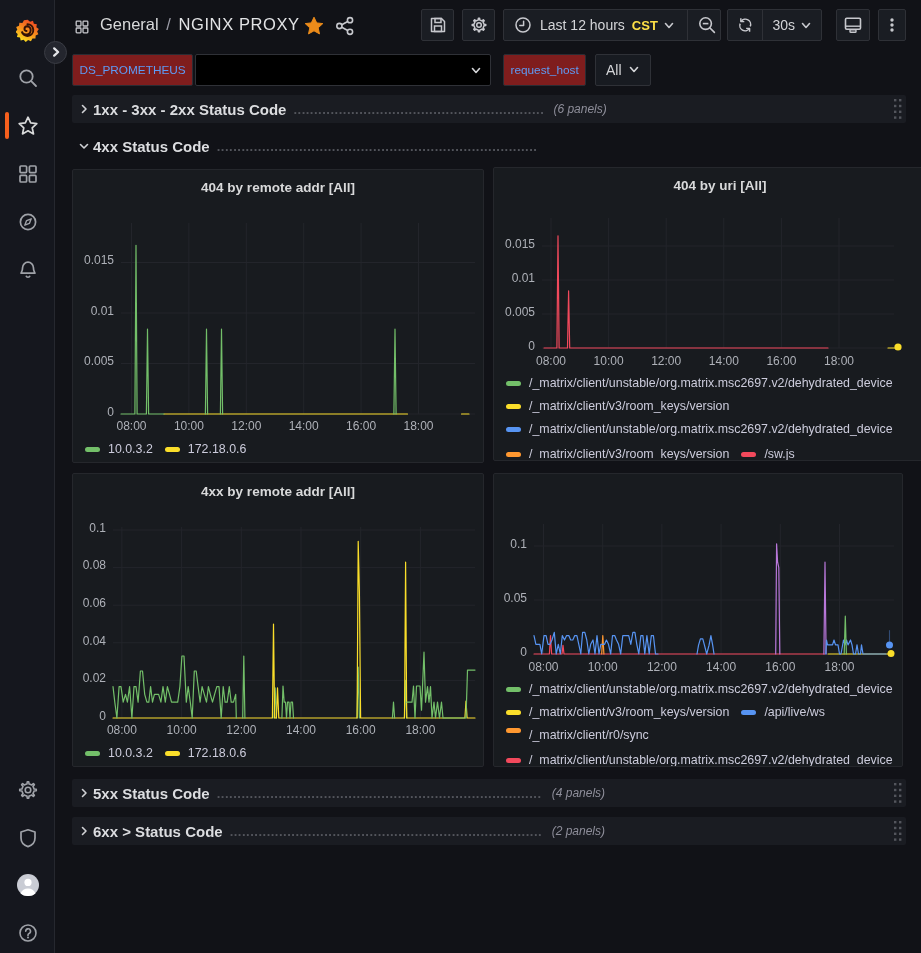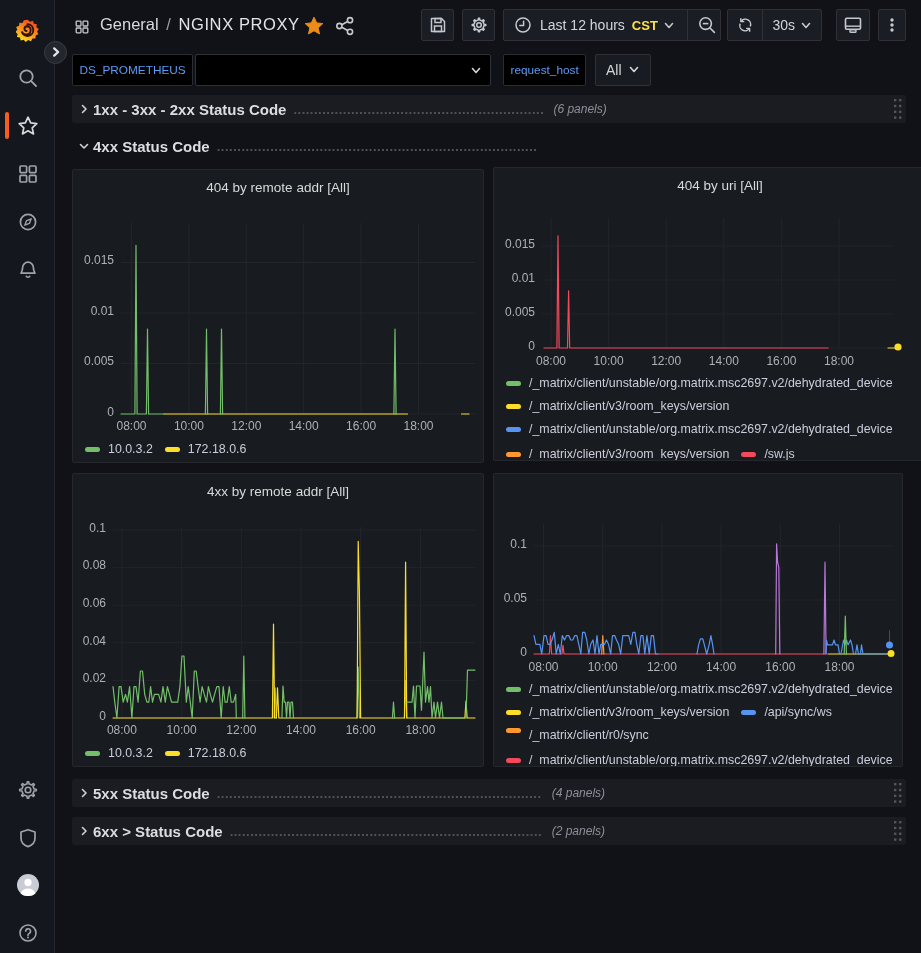--- a/index.html
+++ b/index.html
@@ -2,28 +2,28 @@
 <html><head>
 <meta charset="utf-8">
 <style>
 * { margin:0; padding:0; box-sizing:border-box; }
 html,body { width:921px; height:953px; background:#111217; font-family:"Liberation Sans", sans-serif; overflow:hidden; position:relative; }
 .abs { position:absolute; }
 #sidebar { position:absolute; left:0; top:0; width:55px; height:953px; background:#15171e; border-right:1px solid #26282f; z-index:5; }
 .sideicon { position:absolute; width:55px; display:flex; justify-content:center; align-items:center; }
 #expbtn { position:absolute; left:44px; top:41px; width:23px; height:23px; border-radius:50%; background:#24262e; border:1px solid #3a3c44; z-index:6; color:#e8e8ea; display:flex; align-items:center; justify-content:center; font-size:14px; font-weight:bold; padding-bottom:2px;}
 .navbtn { height:32px; background:#1a1d23; border:1px solid #2f3137; border-radius:2px; display:flex; align-items:center; justify-content:center; color:#c7c8cd; }
-.varlabel { height:32px; background:#000000; border:1px solid #2a2c33; border-radius:2px; display:flex; align-items:center; padding:0 6.5px; color:#5e9bf5; font-weight:normal; font-size:11.8px; }
+.varlabel { height:32px; background:#7f1d1d; border:1px solid #2a2c33; border-radius:2px; display:flex; align-items:center; padding:0 6.5px; color:#5e9bf5; font-weight:normal; font-size:11.8px; }
 .rowbar { position:absolute; left:72px; width:834px; height:28px; background:#1a1c22; border-radius:2px; display:flex; align-items:center; }
 .rowflat { position:absolute; left:72px; width:834px; height:28px; display:flex; align-items:center; }
 .rowtitle { color:#dcdde0; font-weight:bold; font-size:15px; white-space:nowrap; }
 .dots { color:#53555c; font-size:13px; font-weight:bold; letter-spacing:0.5px; overflow:hidden; white-space:nowrap; }
 .pcount { color:#8e8e9a; font-style:italic; font-size:12px; white-space:nowrap; }
 .panel { position:absolute; background:#181b1f; border:1px solid #25272c; border-radius:2px; overflow:hidden; }
-.ptitle { position:absolute; top:10px; left:0; right:0; text-align:center; color:#d8d9da; font-weight:normal; font-size:13.5px; }
+.ptitle { position:absolute; top:10px; left:0; right:0; text-align:center; color:#d8d9da; font-weight:bold; font-size:13.5px; }
 </style>
 </head>
 <body>
 
 <div id="sidebar">
     <div class="sideicon" style="top:19px;">
       <svg width="23" height="23" viewBox="0 0 23 23" style="">
 <g transform="scale(0.885)">
           <defs>
             <linearGradient id="gl" x1="0.2" y1="1" x2="0.75" y2="0">
@@ -437,21 +437,21 @@
       <circle cx="397" cy="179.5" r="3.5" fill="#fade2a"></circle>
     </svg>
 <div style="position:absolute;left:12px;top:208px;right:2px;display:flex;align-items:center;white-space:nowrap;overflow:hidden;font-size:12.4px;color:#ccccdc;">
       <span style="display:inline-block;width:15px;height:5px;border-radius:2.5px;background:#73bf69;flex:none;"></span>
       <span style="margin:0 12px 0 8px;">/_matrix/client/unstable/org.matrix.msc2697.v2/dehydrated_device</span>
     </div>
 <div style="position:absolute;left:12px;top:231px;right:2px;display:flex;align-items:center;white-space:nowrap;overflow:hidden;font-size:12.4px;color:#ccccdc;">
       <span style="display:inline-block;width:15px;height:5px;border-radius:2.5px;background:#fade2a;flex:none;"></span>
       <span style="margin:0 12px 0 8px;">/_matrix/client/v3/room_keys/version</span>
       <span style="display:inline-block;width:15px;height:5px;border-radius:2.5px;background:#5794f2;flex:none;"></span>
-      <span style="margin:0 12px 0 8px;">/api/sync/ws</span>
+      <span style="margin:0 12px 0 8px;">/api/live/ws</span>
     </div>
 <div style="position:absolute;left:12px;top:254px;right:2px;display:flex;align-items:flex-start;white-space:nowrap;overflow:hidden;font-size:12.4px;color:#ccccdc;">
       <span style="display:inline-block;width:15px;height:5px;border-radius:2.5px;background:#ff9830;flex:none;"></span>
       <span style="margin:0 12px 0 8px;">/_matrix/client/r0/sync</span>
     </div>
 <div style="position:absolute;left:12px;top:279px;right:2px;display:flex;align-items:center;white-space:nowrap;overflow:hidden;font-size:12.4px;color:#ccccdc;">
       <span style="display:inline-block;width:15px;height:5px;border-radius:2.5px;background:#f2495c;flex:none;"></span>
       <span style="margin:0 12px 0 8px;">/_matrix/client/unstable/org.matrix.msc2697.v2/dehydrated_device</span>
     </div>
 </div>

